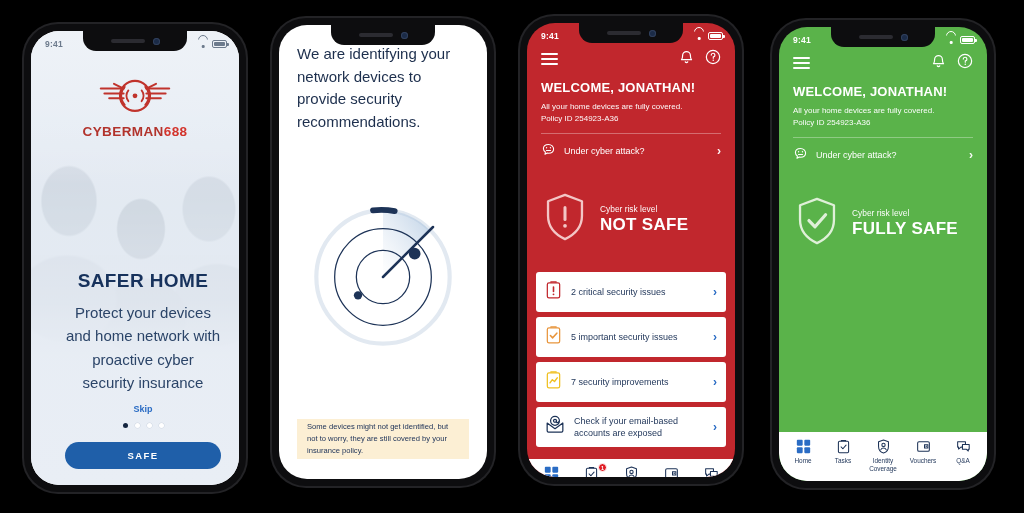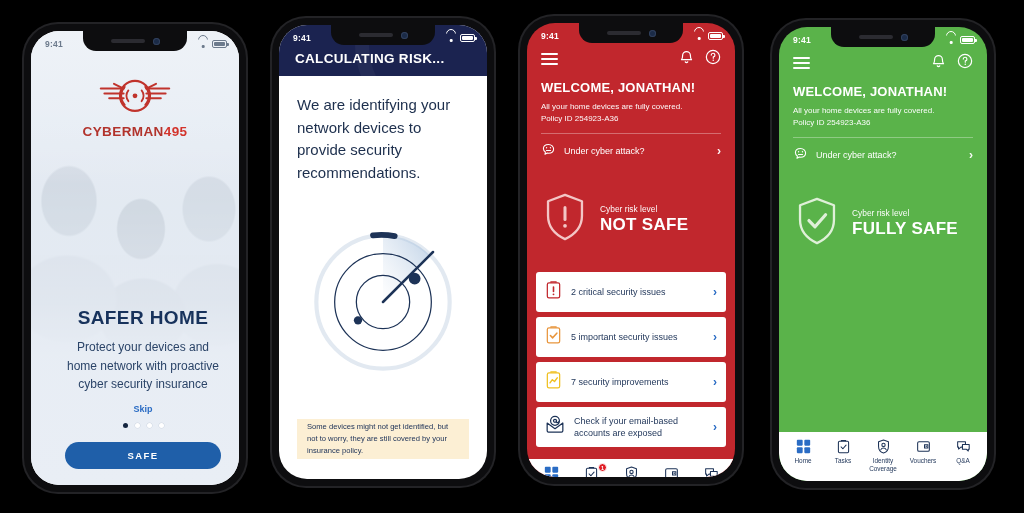--- a/index.html
+++ b/index.html
@@ -89,21 +89,21 @@
     content:""; position:absolute; inset:0;
     background: linear-gradient(180deg, rgba(238,242,247,.75) 0%, rgba(238,242,247,.15) 30%, rgba(233,238,245,.55) 78%, #e9eef5 100%);
   }
   .logo-wrap { position: relative; z-index: 5; margin-top: 44px; text-align: center; }
   .logo-mark { width: 78px; height: 44px; margin: 0 auto 5px; }
   .brand { font-size: 13.5px; font-weight: bold; letter-spacing: .4px; color:#b2332c; }
   .brand .num { color:#d3342c; }
 
   .splash-bottom { position:absolute; left:16px; right:0; bottom:0; padding: 0 18px 16px; text-align:center; z-index:6; }
   .safer-home { font-size: 19px; font-weight: bold; color:#17325c; letter-spacing:.4px; margin-bottom: 9px; }
-  .splash-sub { font-size: 12px; line-height: 1.55; color:#2b4468; margin-bottom: 10px; text-align: center; }
+  .splash-sub { font-size: 15px; line-height: 1.55; color:#2b4468; margin-bottom: 10px; text-align: center; }
   .skip { font-size: 9px; color:#2a6cc4; margin-bottom: 9px; cursor:pointer;font-weight:bold; }
   .dots { display:flex; gap:7px; justify-content:center; margin-bottom: 14px; }
   .dots span { width:5px; height:5px; border-radius:50%; background:#fff; box-shadow: 0 0 0 .5px #cfd8e3; }
   .dots span.on { background:#14253f; box-shadow:none; }
   .next-btn {
     display:block; width:100%; padding: 8px 0;
     background:#1f5fa9; color:#fff; border:0; border-radius: 20px;
     font-size:9.5px; font-weight:bold; letter-spacing:1.4px; cursor:pointer;
     font-family:"Liberation Sans", sans-serif;
   }
@@ -216,21 +216,21 @@
               <circle cx="65" cy="34" r="4" fill="#c0332c"></circle>
               <g fill="none" stroke="#c0332c" stroke-width="3" stroke-linecap="round">
                 <path d="M54 25 a14 14 0 0 0 0 18"></path>
                 <path d="M48 19 a22 22 0 0 0 0 30"></path>
                 <path d="M76 25 a14 14 0 0 1 0 18"></path>
                 <path d="M82 19 a22 22 0 0 1 0 30"></path>
               </g>
             </svg>
           </div>
           <div class="brand">
-            <span>CYBERMAN</span><span class="num">495</span>
+            <span>CYBERMAN</span><span class="num">688</span>
           </div>
         </div>
 
         <div class="splash-bottom">
           <div class="safer-home">SAFER HOME</div>
           <div class="splash-sub">Protect your devices and home network with proactive cyber security insurance</div>
           <div class="skip">Skip</div>
           <div class="dots">
             <span class="on"></span>
             <span></span>
@@ -256,23 +256,20 @@
               <i class="a"></i>
               <i class="b"></i>
             </span>
           <span class="batt">
               <i></i>
             </span>
         </span>
       </div>
 
       <div class="calc">
-        <div class="calc-header">
-          <div class="calc-title">CALCULATING RISK...</div>
-        </div>
         <div class="calc-body">
           <div class="calc-text">We are identifying your network devices to provide security recommendations.</div>
           <div class="radar-wrap">
             <svg viewBox="0 0 180 180" width="150" height="150">
               <defs>
                 <linearGradient id="sweep" x1="0" y1="1" x2="1" y2="0">
                   <stop offset="0%" stop-color="#c9d8ea" stop-opacity="0"></stop>
                   <stop offset="100%" stop-color="#aac3de" stop-opacity="0.75"></stop>
                 </linearGradient>
               </defs>

